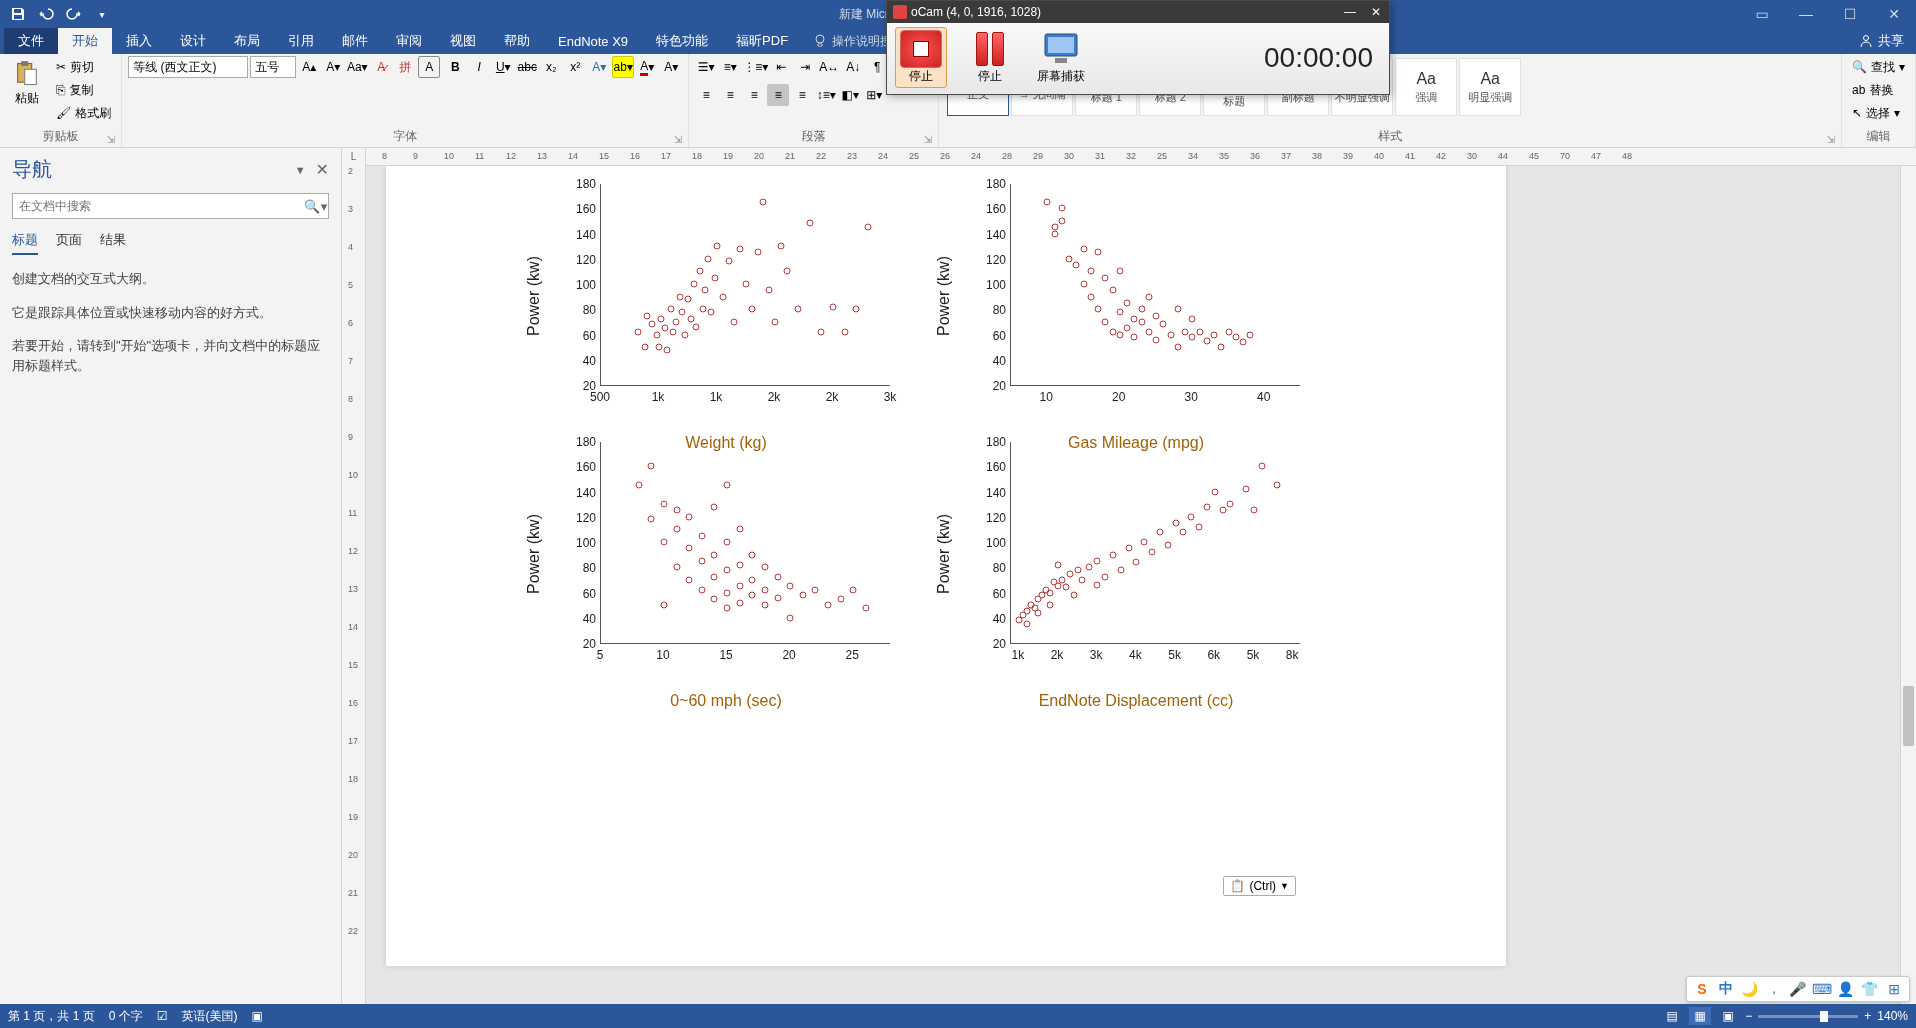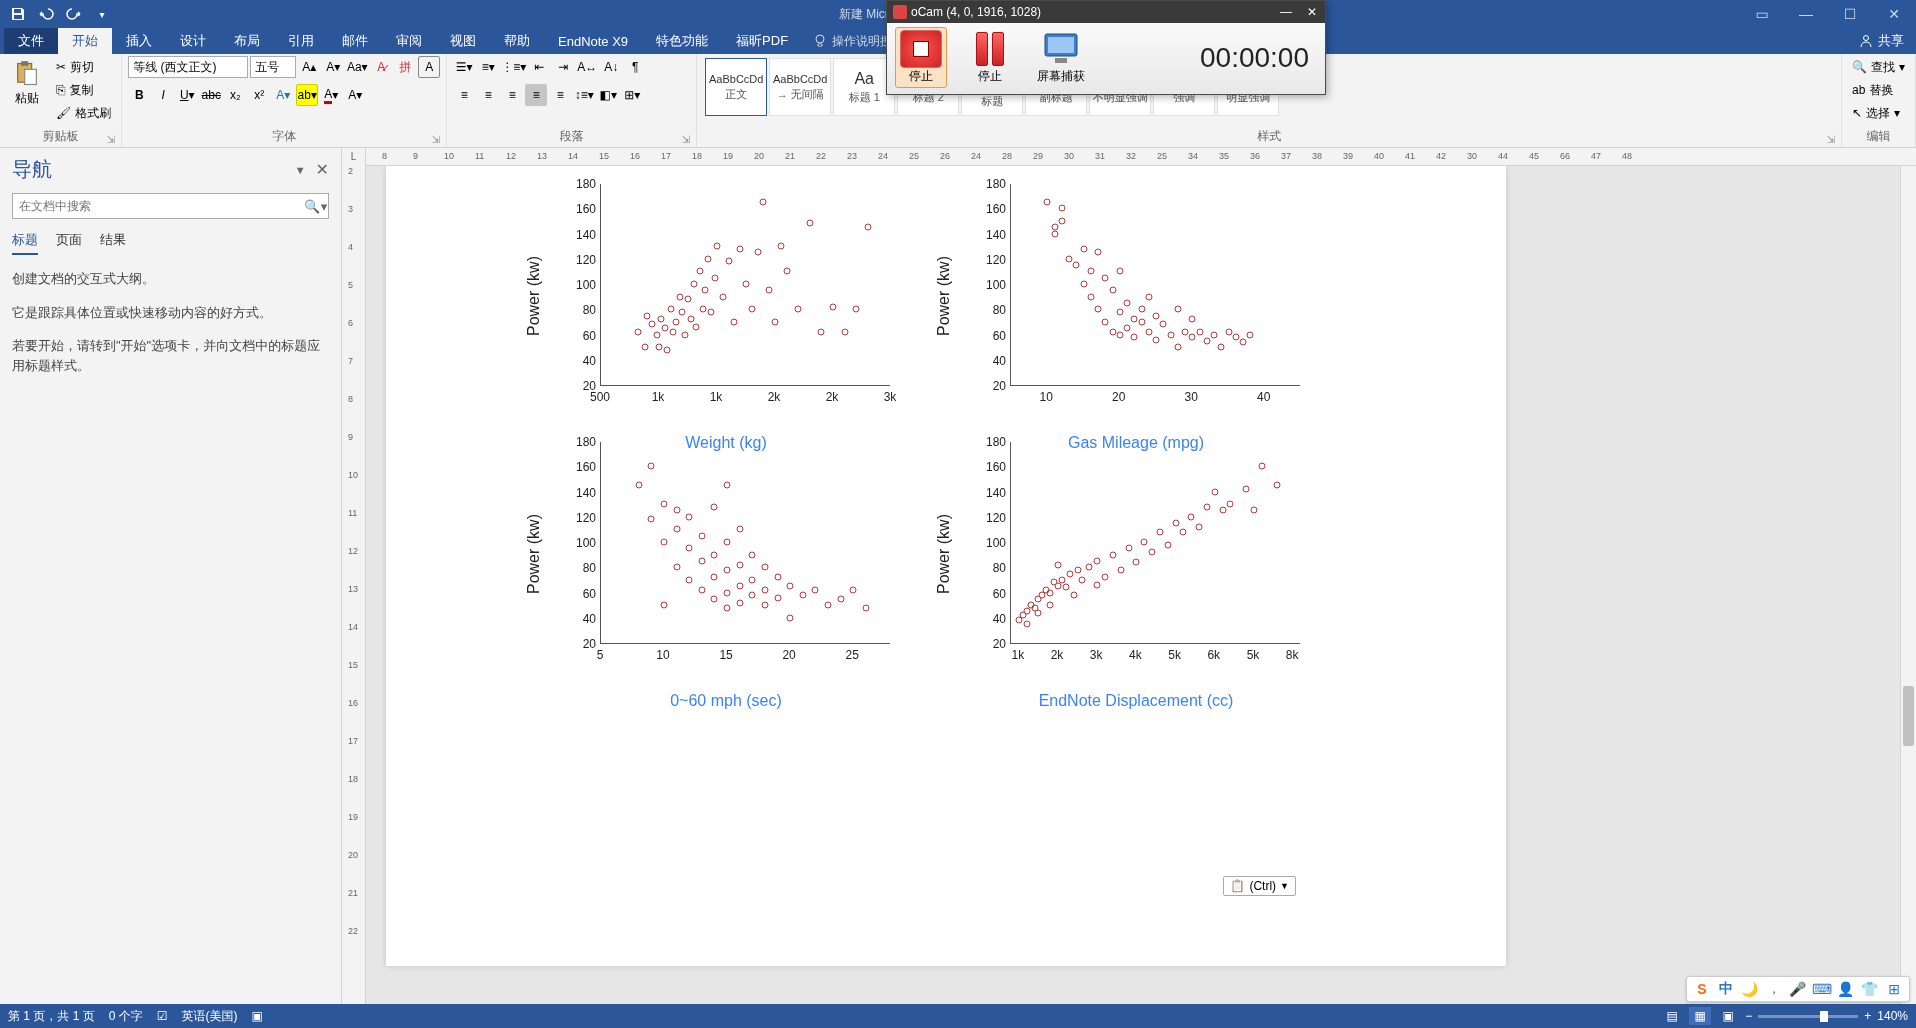--- a/index.html
+++ b/index.html
@@ -61,38 +61,38 @@
 .ruler-corner { position: absolute; left: 0; top: 0; width: 24px; height: 18px; background: #f3f3f3; border-right: 1px solid #d4d4d4; text-align: center; line-height: 18px; font-size: 10px;}
 .ruler-v { position: absolute; left: 0; top: 18px; bottom: 0; width: 24px; background: #f3f3f3; border-right: 1px solid #d4d4d4; font-size: 9px; color: #666; }
 .ruler-tick { position: absolute; font-size: 9px; }
 .page-viewport { position: absolute; left: 24px; top: 18px; right: 0; bottom: 0; overflow: auto; }
 .page { background: #fff; width: 1120px; min-height: 800px; margin-left: 20px; box-shadow: 0 0 6px rgba(0,0,0,0.15); padding: 10px 170px 60px 170px; position: relative; }
 
 
 .scatter-grid { display: grid; grid-template-columns: 1fr 1fr; gap: 18px 40px; }
 .chart { position: relative; width: 340px; height: 240px; }
 .chart .ylabel { position: absolute; left: -22px; top: 50%; transform: translate(-50%,-50%) rotate(-90deg); font-size: 16px; color: #222; white-space: nowrap;}
-.chart .xlabel { position: absolute; left: 50%; bottom: -36px; transform: translateX(-50%); font-size: 16px; color: #3b82f6; white-space: nowrap;}
+.chart .xlabel { position: absolute; left: 50%; bottom: -36px; transform: translateX(-50%); font-size: 16px; color: #a16207; white-space: nowrap;}
 .chart .plot { position: absolute; left: 44px; top: 8px; right: 6px; bottom: 30px; border-left: 1px solid #555; border-bottom: 1px solid #555; }
 .chart .ytick { position: absolute; left: 12px; font-size: 12px; color: #222; transform: translateY(-50%); text-align: right; width: 28px;}
 .chart .xtick { position: absolute; bottom: 12px; font-size: 12px; color: #222; transform: translateX(-50%); }
 .chart .pt { position: absolute; width: 7px; height: 7px; border: 1px solid #b33939; border-radius: 50%; transform: translate(-50%, 50%); }
 
 
 .paste-tag { position: absolute; right: 210px; bottom: 70px; background: #fff; border: 1px solid #ababab; padding: 2px 6px; font-size: 12px; display: flex; align-items: center; gap: 4px; cursor: pointer; border-radius: 2px;}
 
 
 .statusbar { height: 24px; background: #2b579a; color: #fff; font-size: 12px; display: flex; align-items: center; padding: 0 8px; gap: 14px; position: absolute; left:0; right:0; bottom:0;}
 .statusbar .right { margin-left: auto; display: flex; align-items: center; gap: 6px; }
 .statusbar .view-btn { width: 22px; height: 18px; display: flex; align-items: center; justify-content: center; cursor: pointer; }
 .statusbar .zoom-slider { width: 100px; height: 3px; background: #7a93bd; position: relative; }
 .statusbar .zoom-slider .thumb { position: absolute; top: -4px; width: 8px; height: 11px; background: #fff; left: 62%; }
 
 
-.ocam { position: absolute; left: 886px; top: 0; width: 440px; background: #737373; border: 1px solid #4a4a4a; box-shadow: 2px 2px 8px rgba(0,0,0,0.3); z-index: 100; font-size: 12px;}
+.ocam { position: absolute; left: 886px; top: 0; width: 504px; background: #737373; border: 1px solid #4a4a4a; box-shadow: 2px 2px 8px rgba(0,0,0,0.3); z-index: 100; font-size: 12px;}
 .ocam .titlebar2 { height: 22px; background: #3a3a3a; color: #fff; display: flex; align-items: center; padding-left: 6px; }
 .ocam .titlebar2 .win { margin-left: auto; display: flex; }
 .ocam .titlebar2 .win span { width: 26px; text-align: center; cursor: pointer; }
 .ocam .otabs { display: flex; background: #e1e1e1; border-bottom: 1px solid #bbb; }
 .ocam .otabs .ot { padding: 5px 14px; cursor: pointer; font-size: 12px; border-right: 1px solid #ccc;}
 .ocam .otabs .ot.active { background: #fff; border-bottom: 1px solid #fff; margin-bottom: -1px;}
 .ocam .obody { display: flex; align-items: center; padding: 4px 8px 6px; gap: 18px; background: linear-gradient(#fafafa,#e8e8e8);}
 .ocam .obtn { display: flex; flex-direction: column; align-items: center; cursor: pointer; font-size: 12px; padding: 2px 4px;}
 .ocam .obtn .ico { width: 42px; height: 38px; display: flex; align-items: center; justify-content: center; border-radius: 4px;}
 .ocam .obtn.stop .ico { border:1px solid #d66; background: radial-gradient(#f55,#c22); }
@@ -199,21 +199,21 @@
         <div class="sb">
             <span>🖌</span>
             <span>格式刷</span>
           </div>
       </div>
     </div>
     <div class="glabel"><span>剪贴板</span><span class="launcher">⇲</span></div>
   </div>
 
   <div class="rgroup" style="min-width:300px;">
-    <div class="gbody" style="flex-direction:column;">
+    <div class="gbody" style="flex-direction:row;">
       <div class="rowctl">
         <div class="font-box">
             <span>等线 (西文正文)</span>
           </div>
         <div class="size-box">
             <span>五号</span>
           </div>
         <div class="rbtn">A▴</div>
         <div class="rbtn">A▾</div>
         <div class="rbtn">Aa▾</div>
@@ -396,21 +396,21 @@
         <div class="ruler-tick" style="left: 908px; top: 3px;">36</div>
         <div class="ruler-tick" style="left: 939px; top: 3px;">37</div>
         <div class="ruler-tick" style="left: 970px; top: 3px;">38</div>
         <div class="ruler-tick" style="left: 1001px; top: 3px;">39</div>
         <div class="ruler-tick" style="left: 1032px; top: 3px;">40</div>
         <div class="ruler-tick" style="left: 1063px; top: 3px;">41</div>
         <div class="ruler-tick" style="left: 1094px; top: 3px;">42</div>
         <div class="ruler-tick" style="left: 1125px; top: 3px;">30</div>
         <div class="ruler-tick" style="left: 1156px; top: 3px;">44</div>
         <div class="ruler-tick" style="left: 1187px; top: 3px;">45</div>
-        <div class="ruler-tick" style="left: 1218px; top: 3px;">66</div>
+        <div class="ruler-tick" style="left: 1218px; top: 3px;">70</div>
         <div class="ruler-tick" style="left: 1249px; top: 3px;">47</div>
         <div class="ruler-tick" style="left: 1280px; top: 3px;">48</div>
       </div>
     <div class="ruler-v" id="ruler-v">
         <div class="ruler-tick" style="top: 0px; left: 6px;">2</div>
         <div class="ruler-tick" style="top: 38px; left: 6px;">3</div>
         <div class="ruler-tick" style="top: 76px; left: 6px;">4</div>
         <div class="ruler-tick" style="top: 114px; left: 6px;">5</div>
         <div class="ruler-tick" style="top: 152px; left: 6px;">6</div>
         <div class="ruler-tick" style="top: 190px; left: 6px;">7</div>

